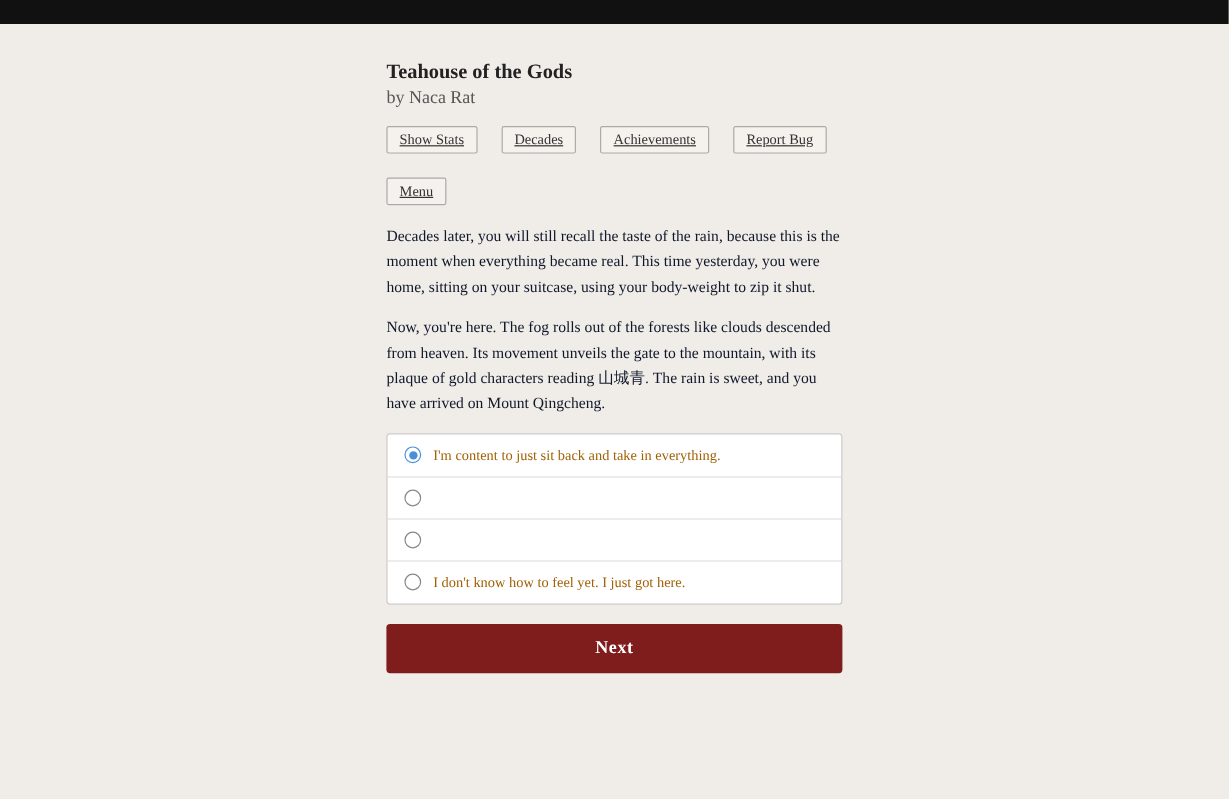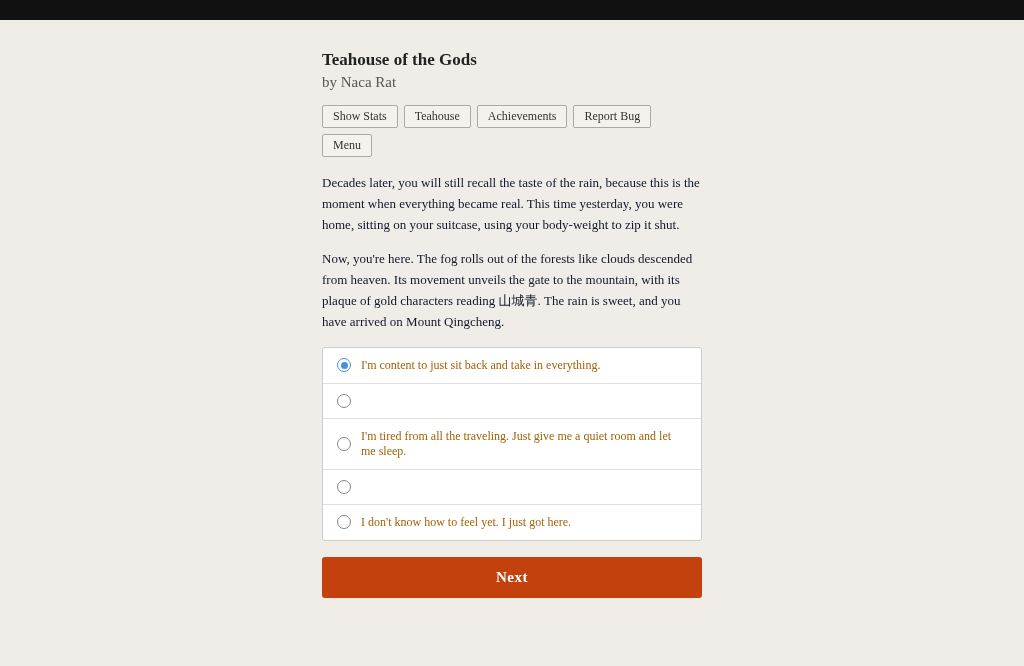--- a/index.html
+++ b/index.html
@@ -40,22 +40,23 @@
       font-size: 15px;
       color: #555;
       margin-bottom: 14px;
       font-style: normal;
       font-family: Georgia, serif;
     }
 
     .toolbar {
       display: flex;
       flex-wrap: wrap;
-      gap: 6px;
+      gap: 20px;
       margin-bottom: 16px;
+      text-decoration: underline;
     }
 
     .toolbar-btn {
       border: 1px solid #aaa;
       background: #f5f2ed;
       padding: 3px 10px;
       font-size: 12px;
       cursor: pointer;
       color: #333;
       font-family: Georgia, serif;
@@ -114,21 +115,21 @@
       content: '';
       width: 7px;
       height: 7px;
       border-radius: 50%;
       background: #4a90d9;
     }
 
     .next-btn {
       width: 100%;
       padding: 12px;
-      background: #c2410c;
+      background: #7f1d1d;
       color: #fff;
       border: none;
       border-radius: 3px;
       font-size: 15px;
       font-family: Georgia, serif;
       font-weight: bold;
       cursor: pointer;
       letter-spacing: 0.5px;
     }
   </style>
@@ -137,43 +138,39 @@
 
 <div class="top-bar"></div>
 
 <div class="page-container">
 
   <div class="game-title">Teahouse of the Gods</div>
   <div class="game-author">by Naca Rat</div>
 
   <div class="toolbar">
     <button class="toolbar-btn">Show Stats</button>
-    <button class="toolbar-btn">Teahouse</button>
+    <button class="toolbar-btn">Decades</button>
     <button class="toolbar-btn">Achievements</button>
     <button class="toolbar-btn">Report Bug</button>
     <button class="toolbar-btn">Menu</button>
   </div>
 
   <p class="narrative-text">Decades later, you will still recall the taste of the rain, because this is the moment when everything became real. This time yesterday, you were home, sitting on your suitcase, using your body-weight to zip it shut.</p>
   <p class="narrative-text">Now, you're here. The fog rolls out of the forests like clouds descended from heaven. Its movement unveils the gate to the mountain, with its plaque of gold characters reading 山城青. The rain is sweet, and you have arrived on Mount Qingcheng.</p>
 
   <div class="choices-container">
     <div class="choice-item">
       <div class="choice-radio selected"></div>
       <span>I'm content to just sit back and take in everything.</span>
     </div>
     <div class="choice-item">
       <div class="choice-radio"></div>
     </div>
     <div class="choice-item">
       <div class="choice-radio"></div>
-      <span>I'm tired from all the traveling. Just give me a quiet room and let me sleep.</span>
-    </div>
-    <div class="choice-item">
-      <div class="choice-radio"></div>
     </div>
     <div class="choice-item">
       <div class="choice-radio"></div>
       <span>I don't know how to feel yet. I just got here.</span>
     </div>
   </div>
 
   <button class="next-btn">Next</button>
 
 </div>

